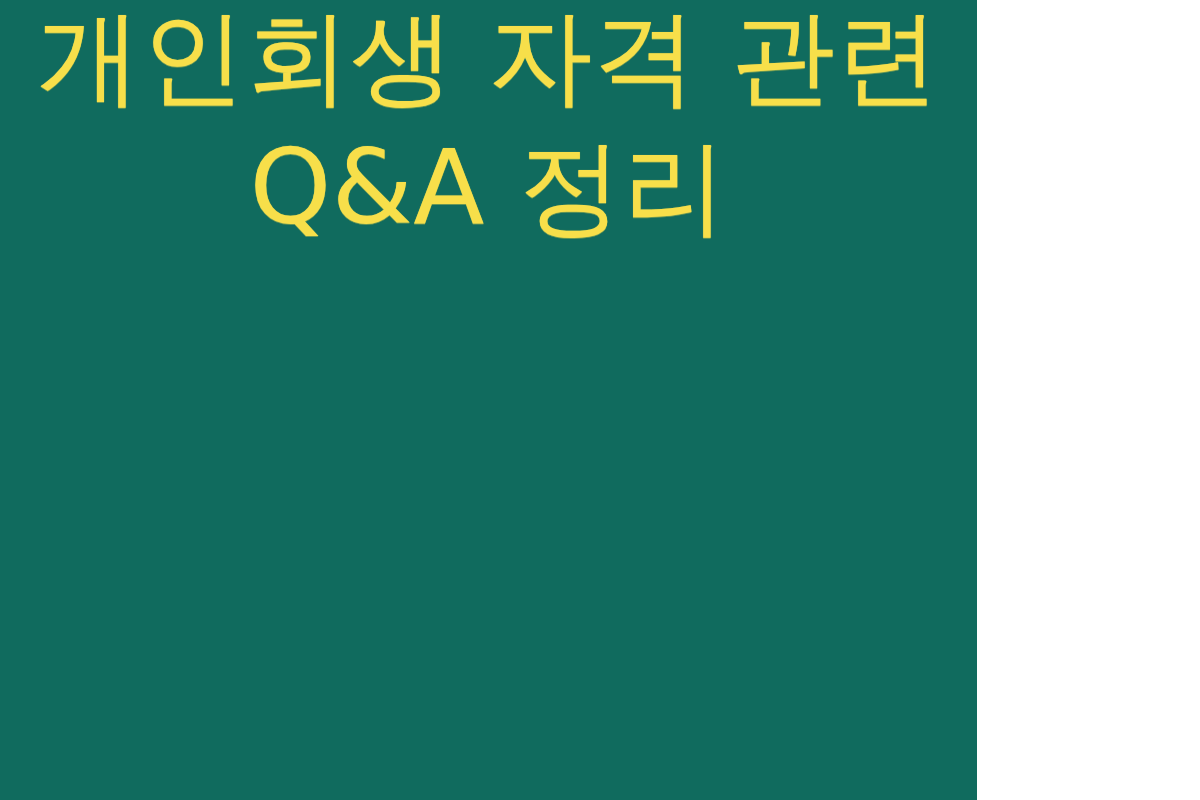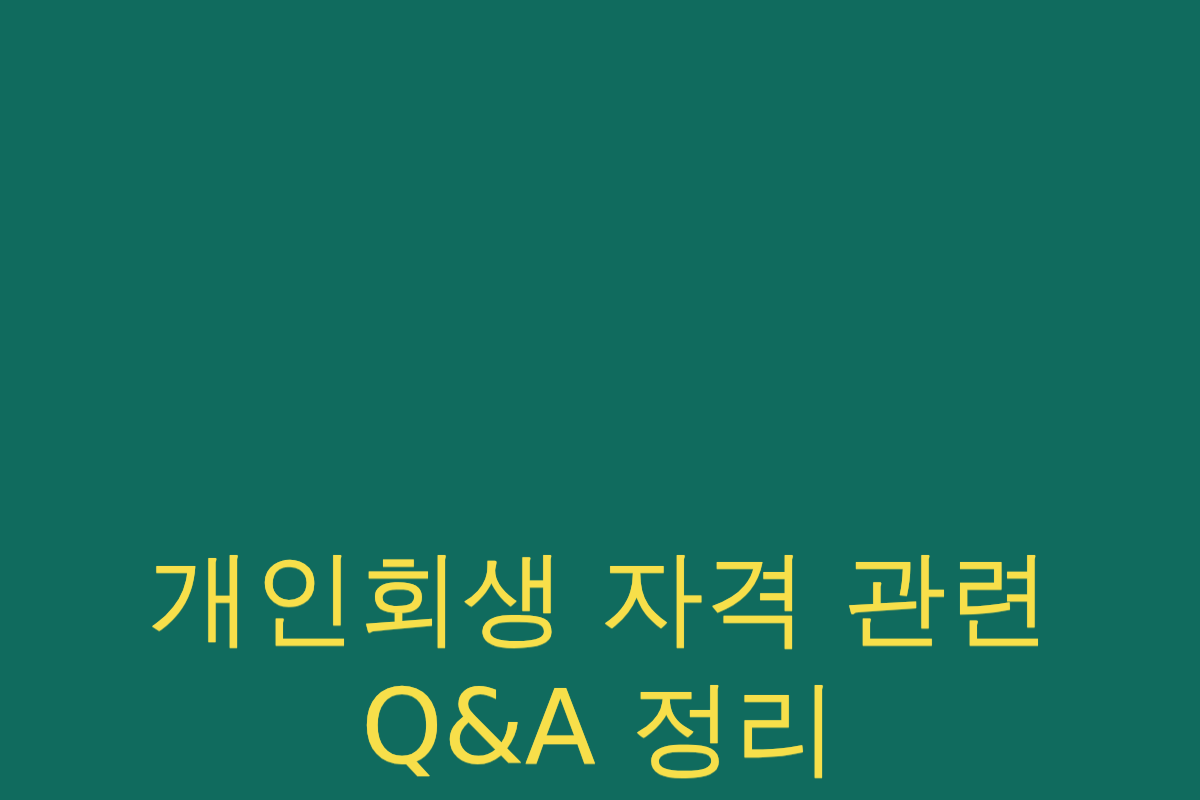--- a/index.html
+++ b/index.html
@@ -11,25 +11,25 @@
   body {
     width: 1200px;
     height: 800px;
     overflow: hidden;
     font-family: "DejaVu Sans", "Liberation Sans", sans-serif;
   }
 
   
   .thumbnail-card {
     position: relative;
-    width: 1200px;
+    width: 977px;
     height: 800px;
     box-sizing: border-box;
     display: flex;
-    align-items: flex-end;
+    align-items: flex-start;
     justify-content: center;
     background-color: #106b5e;           
     -webkit-font-smoothing: antialiased;
   }
 
   
   .title-block {
     width: 1000px;
     max-width: 1000px;
     margin: 0;

